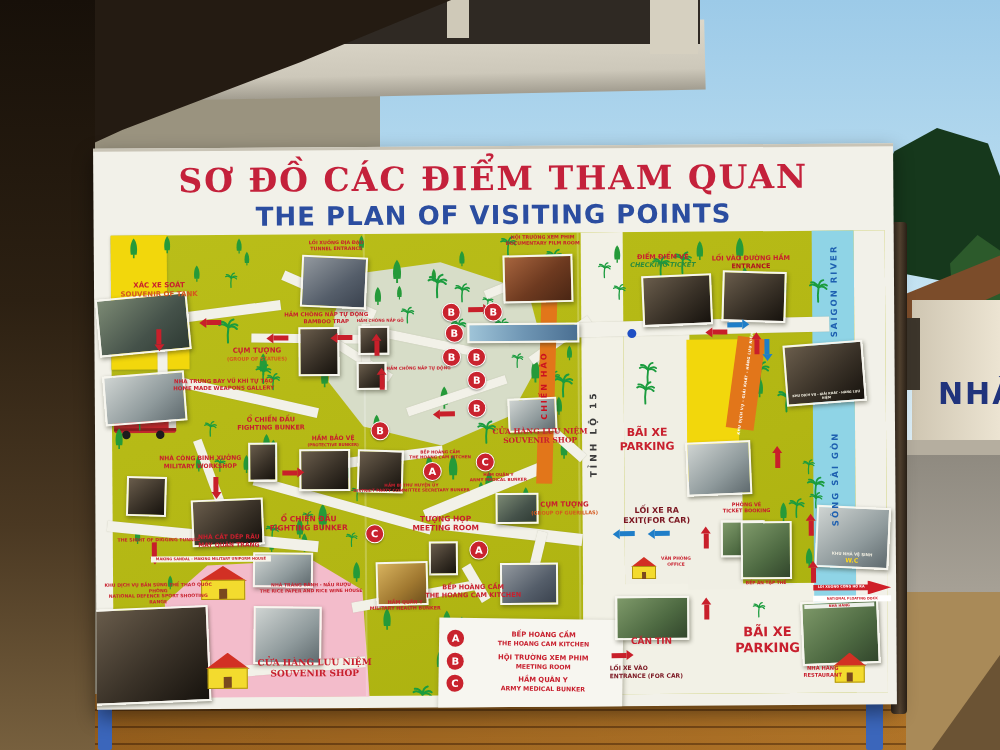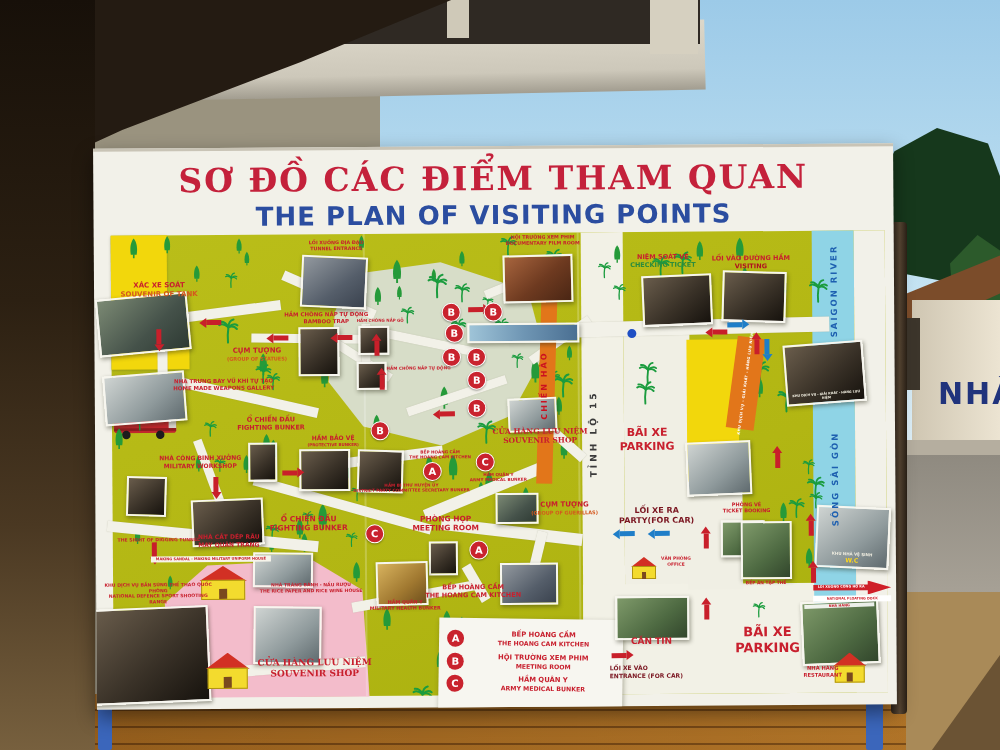--- a/index.html
+++ b/index.html
@@ -484,66 +484,66 @@
         </div>
         <div class="mlabel" style="left: 302px; top: 350px; width: 116px; font-size: 6.5px;">
           <div style="color: rgb(200, 32, 46);">BẾP HOÀNG CẦM</div>
           <div style="color: rgb(200, 32, 46);">THE HOANG CAM KITCHEN</div>
         </div>
         <div class="mlabel" style="left: 252px; top: 366px; width: 80px; font-size: 4.8px;">
           <div style="color: rgb(200, 32, 46);">HẦM QUÂN Y</div>
           <div style="color: rgb(200, 32, 46);">MILITARY HEALTH BUNKER</div>
         </div>
         <div class="mlabel" style="left: 292px; top: 281px; width: 82px; font-size: 7.5px;">
-          <div style="color: rgb(200, 32, 46);">PHÒNG HỌP</div>
+          <div style="color: rgb(200, 32, 46);">TƯỢNG HỌP</div>
           <div style="color: rgb(200, 32, 46);">MEETING ROOM</div>
         </div>
         <div class="mlabel" style="left: 406px; top: 268px; width: 92px; font-size: 7px;">
           <div style="color: rgb(200, 32, 46);">CỤM TƯỢNG</div>
           <div style="color: rgb(212, 88, 30); font-size: 5px;">(GROUP OF GUERILLAS)</div>
         </div>
         <div class="mlabel serif" style="left: 372px; top: 194px; width: 112px; font-size: 7.5px;">
           <div style="color: rgb(200, 32, 46);">CỬA HÀNG LƯU NIỆM</div>
           <div style="color: rgb(200, 32, 46);">SOUVENIR SHOP</div>
         </div>
         <div class="mlabel" style="left: 286px; top: 216px; width: 84px; font-size: 4.2px;">
           <div style="color: rgb(200, 32, 46);">BẾP HOÀNG CẦM</div>
           <div style="color: rgb(200, 32, 46);">THE HOANG CAM KITCHEN</div>
         </div>
         <div class="mlabel" style="left: 350px; top: 239px; width: 72px; font-size: 4.2px;">
           <div style="color: rgb(200, 32, 46);">HẦM QUÂN Y</div>
           <div style="color: rgb(200, 32, 46);">ARMY MEDICAL BUNKER</div>
         </div>
         <div class="mlabel" style="left: 508px; top: 21px; width: 88px; font-size: 6.5px;">
-          <div style="color: rgb(200, 32, 46);">NIỆM SOÁT VÉ</div>
-          <div style="color: rgb(44, 140, 60);">CHECKING TICKET</div>
+          <div style="color: rgb(200, 32, 46);">ĐIỂM ĐIỂM VÉ</div>
+          <div style="color: rgb(44, 140, 60); font-style: italic;">CHECKING TICKET</div>
         </div>
         <div class="mlabel" style="left: 588px; top: 23px; width: 104px; font-size: 6.5px;">
           <div style="color: rgb(200, 32, 46);">LỐI VÀO ĐƯỜNG HẦM</div>
-          <div style="color: rgb(176, 16, 32);">VISITING</div>
+          <div style="color: rgb(176, 16, 32);">ENTRANCE</div>
         </div>
         <div class="mlabel" style="left: 432px; top: 196px; width: 100px; font-size: 9px; transform: rotate(-90deg); letter-spacing: 3px;">
           <div style="color: rgb(58, 58, 58);">TỈNH LỘ 15</div>
         </div>
         <div class="mlabel" style="left: 668px; top: 55px; width: 110px; font-size: 8.5px; transform: rotate(-90deg); letter-spacing: 2px;">
           <div style="color: rgb(29, 95, 176);">SAIGON RIVER</div>
         </div>
         <div class="mlabel" style="left: 668px; top: 243px; width: 110px; font-size: 8.5px; transform: rotate(-90deg); letter-spacing: 2px;">
           <div style="color: rgb(29, 95, 176);">SÔNG SÀI GÒN</div>
         </div>
         <div class="mlabel" style="left: 378px; top: 148px; width: 110px; font-size: 8px; transform: rotate(-90deg); letter-spacing: 2px;">
           <div style="color: rgb(204, 16, 32);">CHIẾN HÀO</div>
         </div>
         <div class="mlabel" style="left: 500px; top: 194px; width: 70px; font-size: 11px;">
           <div style="color: rgb(200, 32, 46);">BÃI XE</div>
           <div style="color: rgb(200, 32, 46);">PARKING</div>
         </div>
         <div class="mlabel" style="left: 492px; top: 274px; width: 104px; font-size: 8px;">
           <div style="color: rgb(122, 21, 32);">LỐI XE RA</div>
-          <div style="color: rgb(122, 21, 32);">PARTY(FOR CAR)</div>
+          <div style="color: rgb(122, 21, 32);">EXIT(FOR CAR)</div>
         </div>
         <div class="mlabel" style="left: 596px; top: 270px; width: 76px; font-size: 5px;">
           <div style="color: rgb(200, 32, 46);">PHÒNG VÉ</div>
           <div style="color: rgb(200, 32, 46);">TICKET BOOKING</div>
         </div>
         <div class="mlabel" style="left: 538px; top: 324px; width: 50px; font-size: 4.4px;">
           <div style="color: rgb(200, 32, 46);">VĂN PHÒNG</div>
           <div style="color: rgb(200, 32, 46);">OFFICE</div>
         </div>
         <div class="mlabel" style="left: 620px; top: 349px; width: 66px; font-size: 4.4px;">

